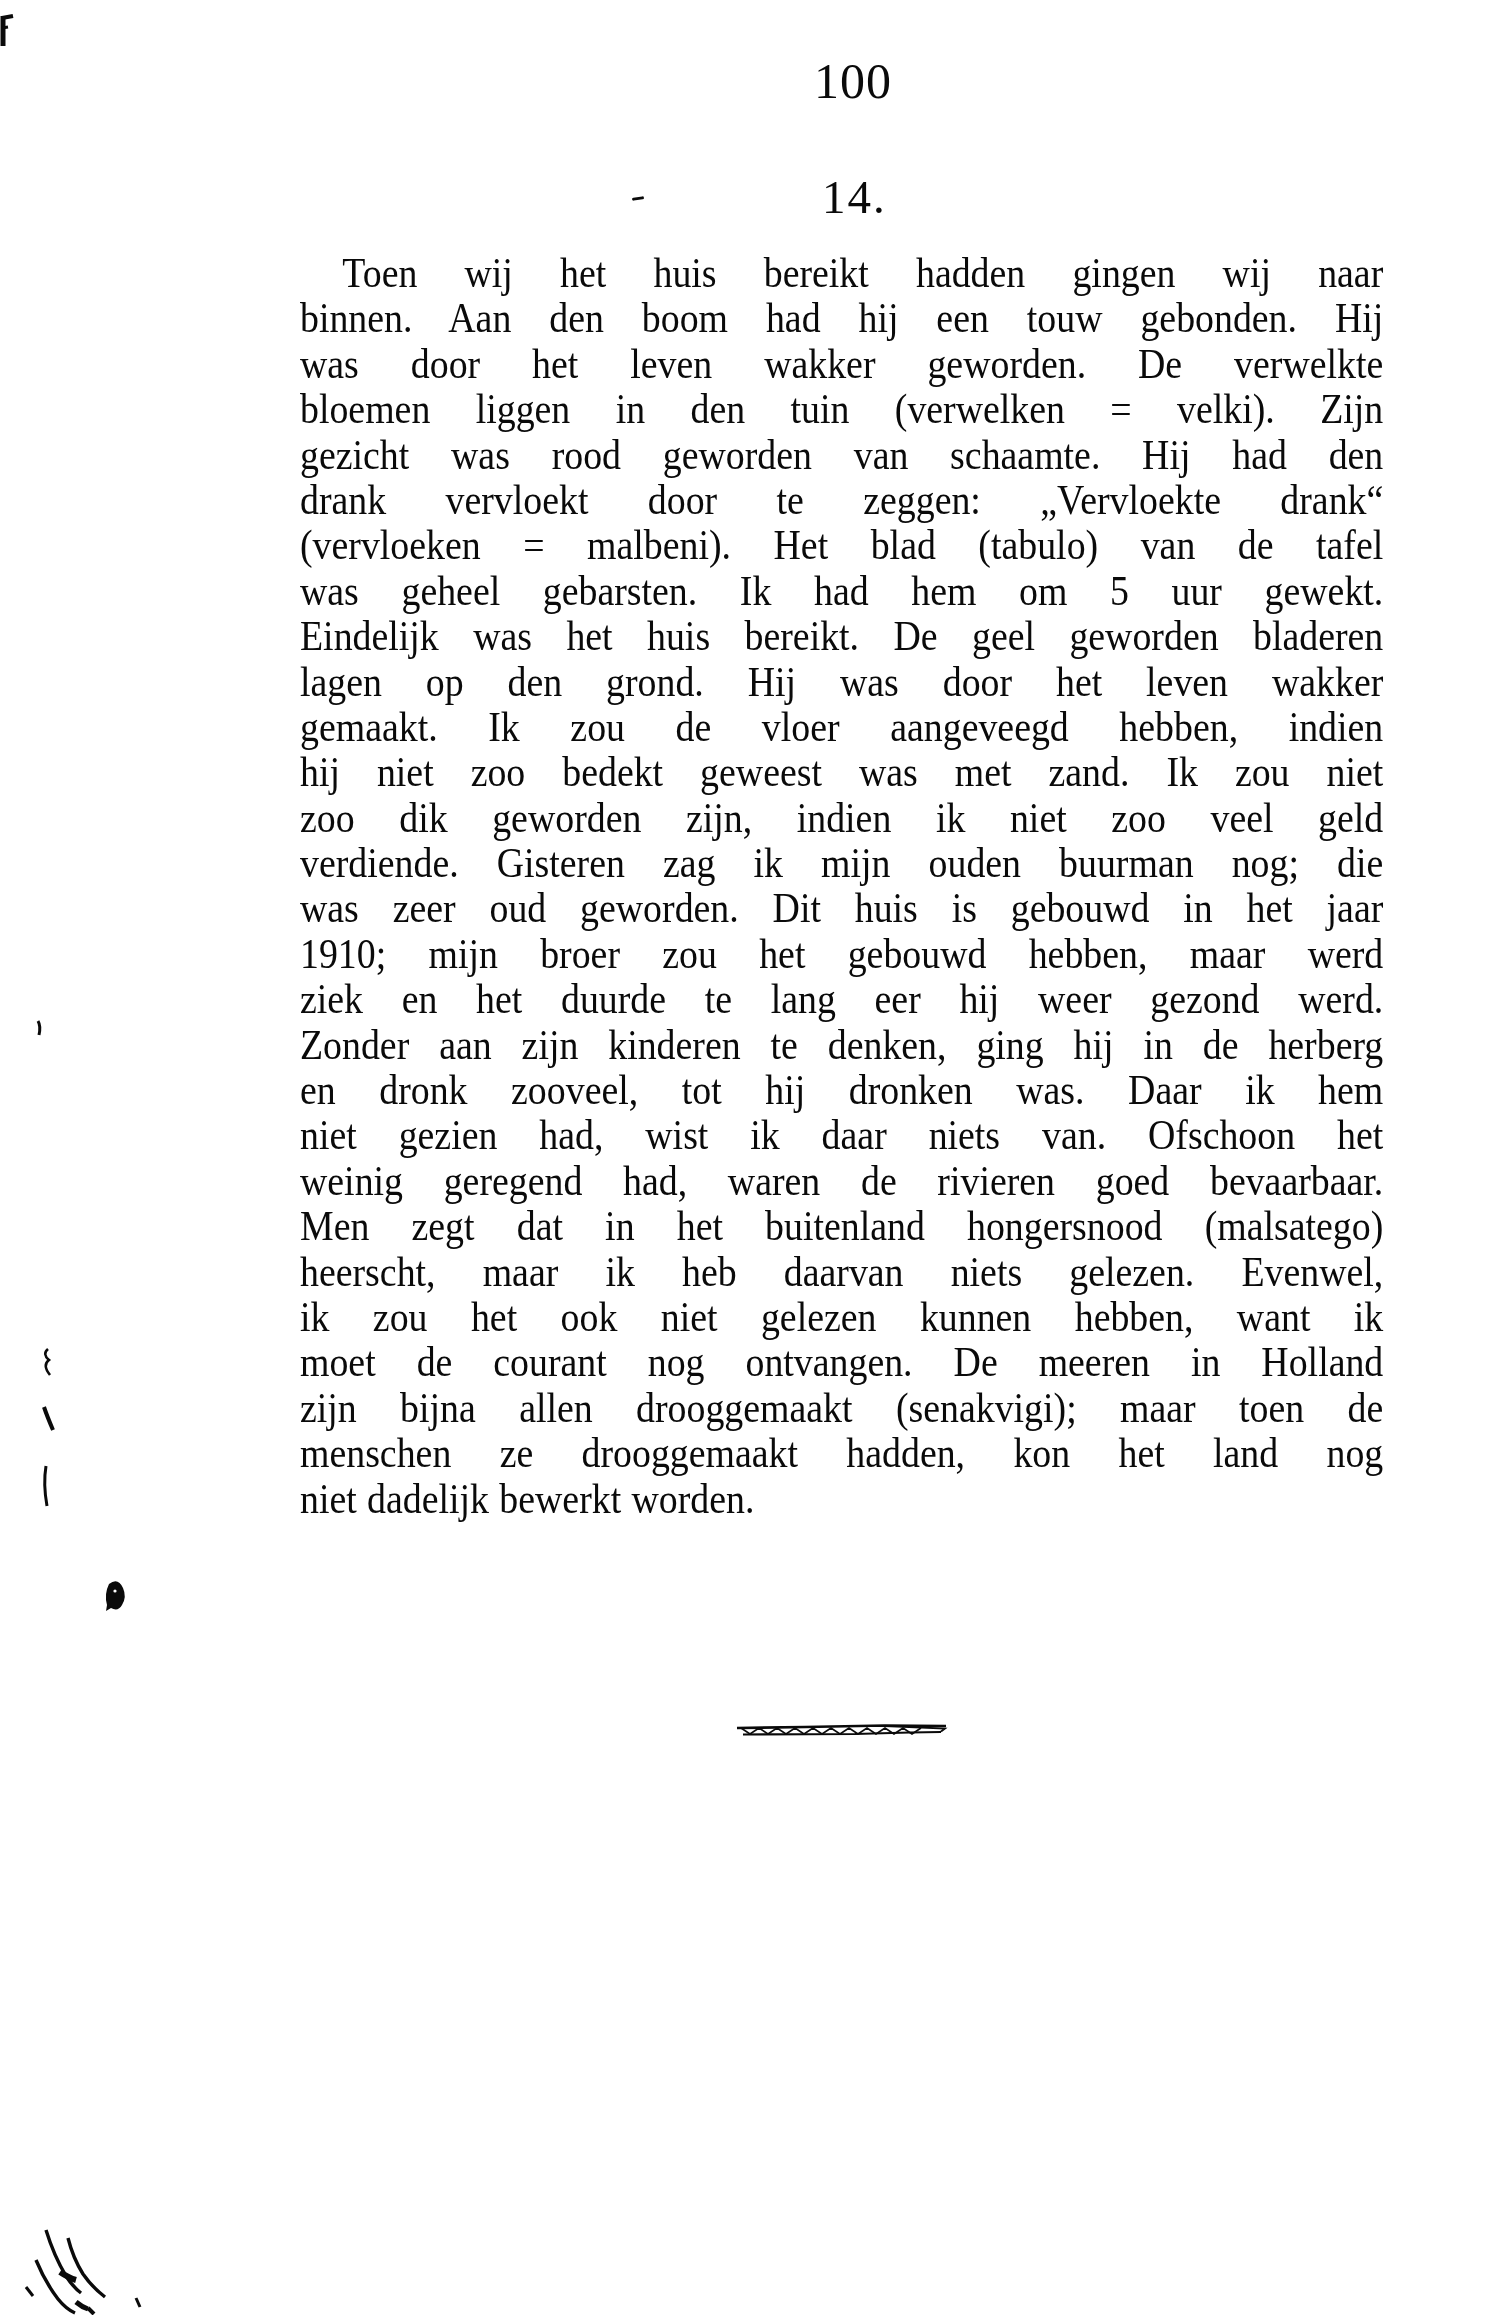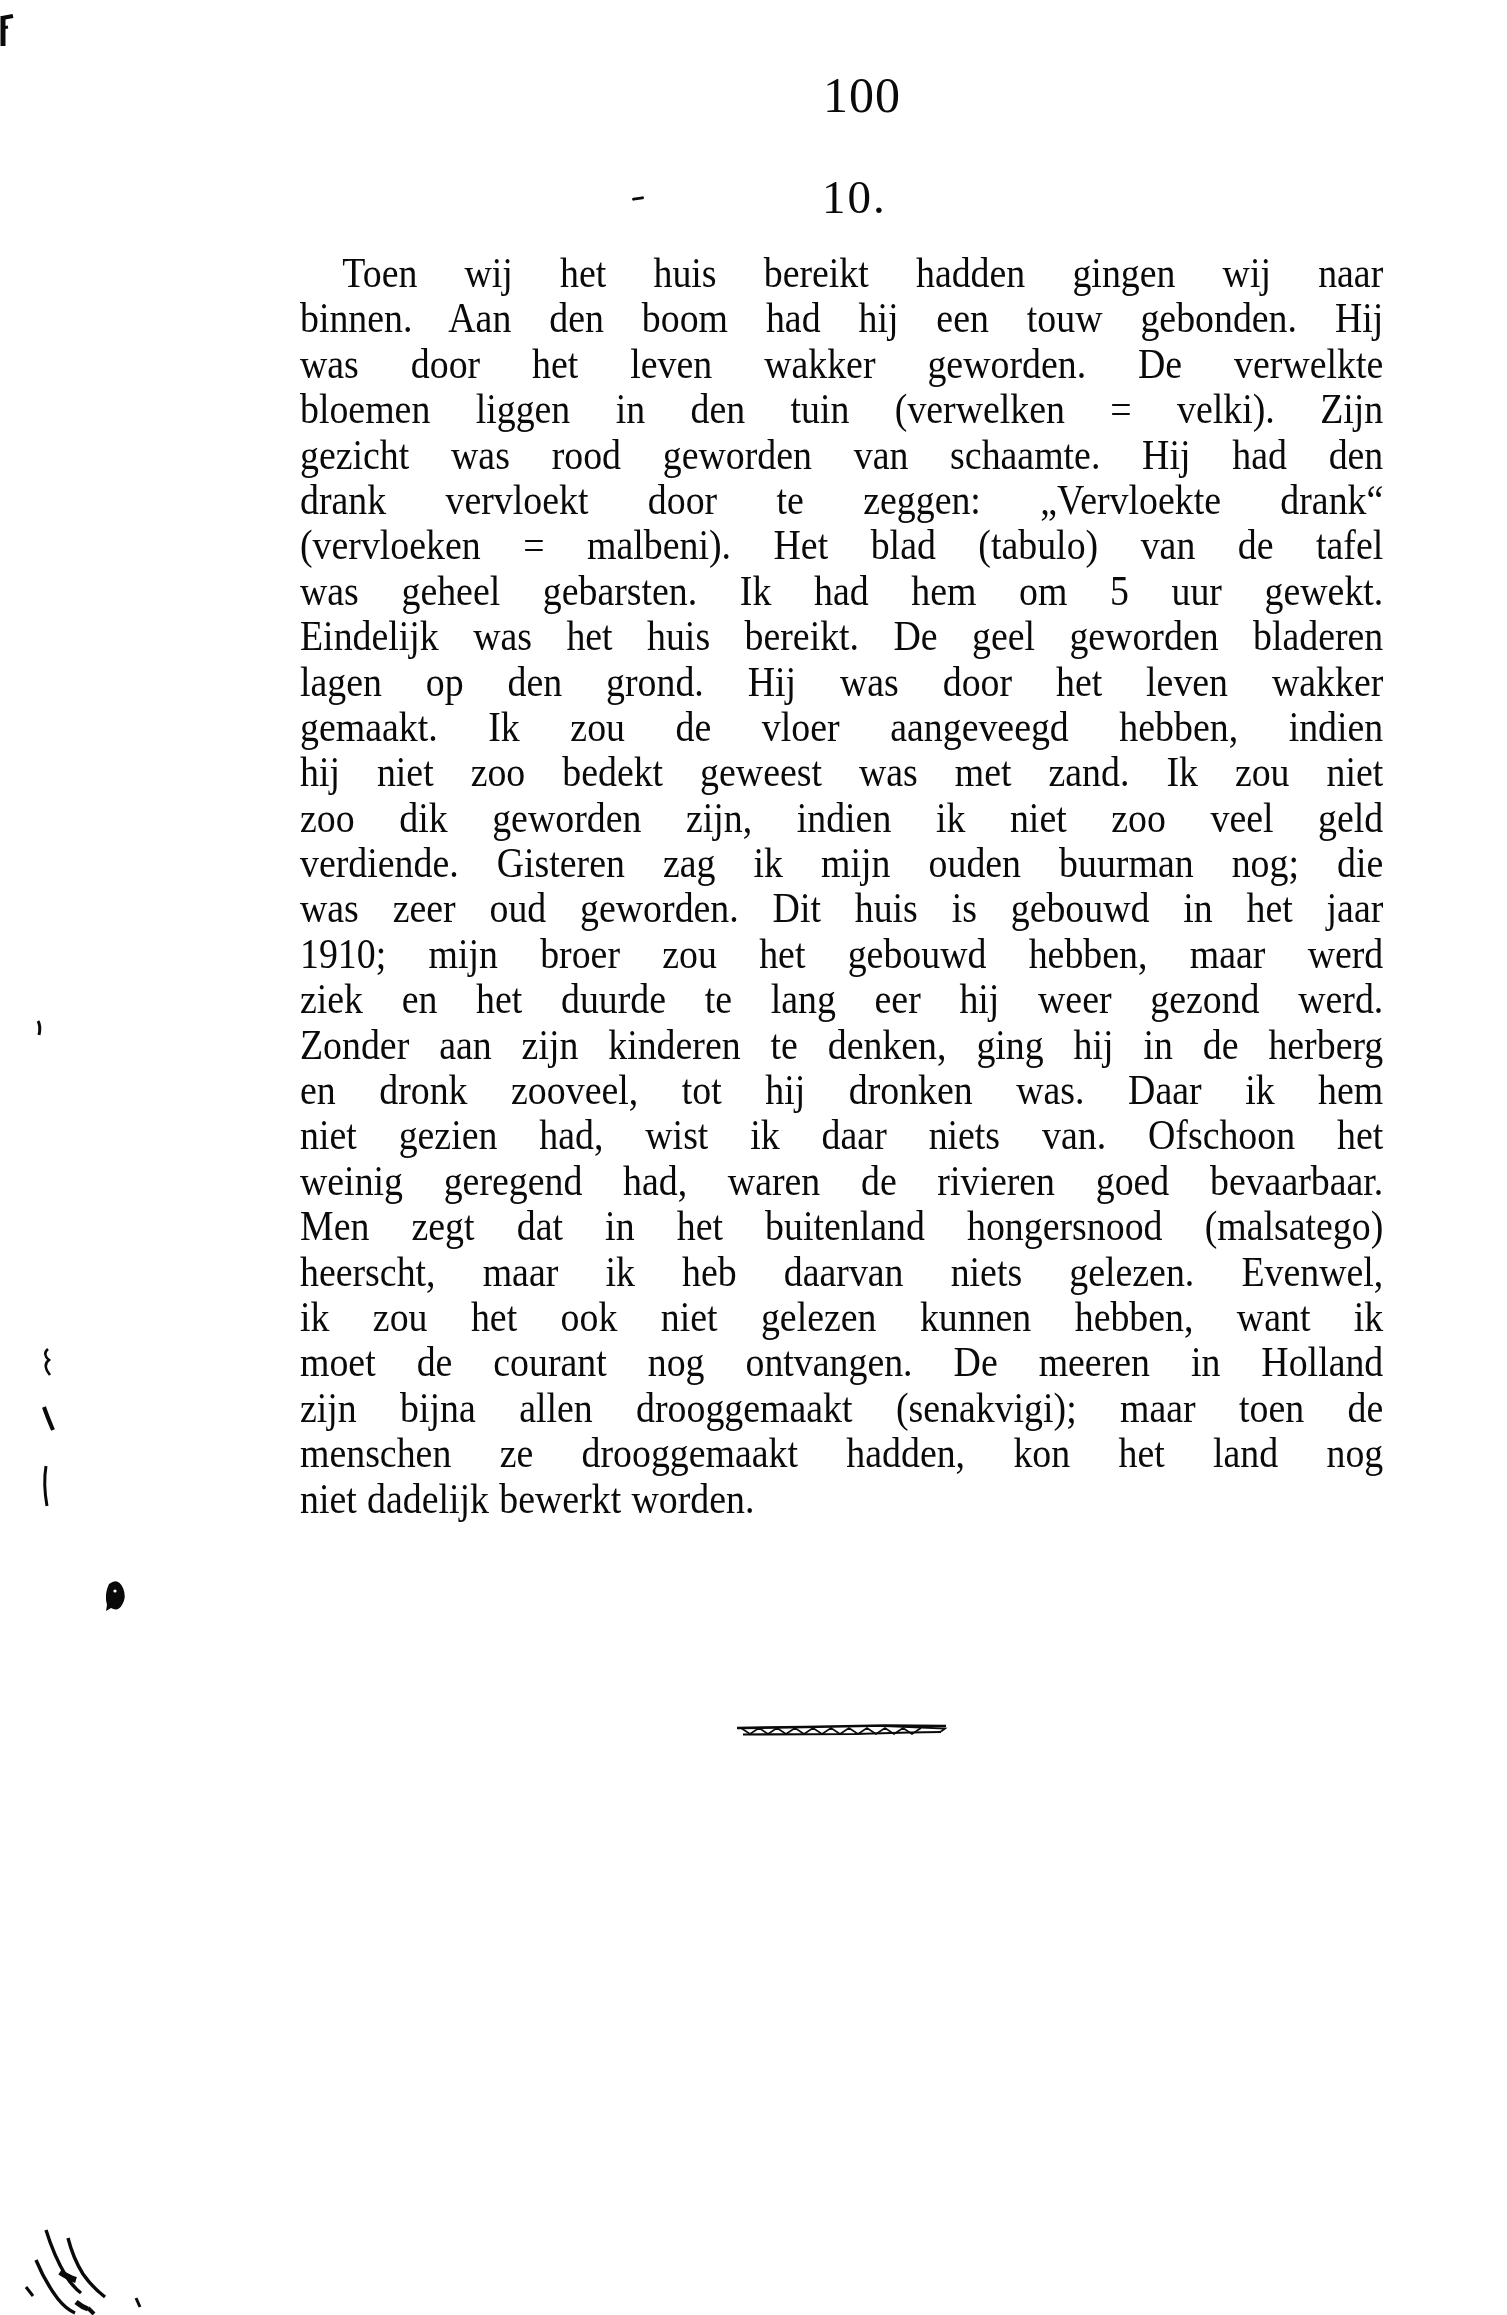--- a/index.html
+++ b/index.html
@@ -5,22 +5,22 @@
   html, body { margin:0; padding:0; }
   body {
     width:1507px; height:2315px;
     background:#ffffff;
     position:relative;
     overflow:hidden;
     font-family:"Liberation Serif", serif;
     color:#0a0a0a;
   }
   .page-number {
-    position:absolute; top:70px; left:814px; width:96px;
-    text-align:center; font-size:50px; line-height:50px;
+    position:absolute; top:56px; left:814px; width:96px;
+    font-size:50px; line-height:50px;
     letter-spacing:1px;
   }
   .section-number {
     position:absolute; top:174px; left:822px;
     font-size:47px; line-height:47px; letter-spacing:2px;
   }
   .small-tick {
     position:absolute; top:197px; left:632px;
     width:12px; height:3px; background:#0a0a0a;
     transform:rotate(-8deg); border-radius:2px;
@@ -40,21 +40,21 @@
   .line.first { text-indent:48px; }
   .line.last  { text-align-last:left; }
   .artifact { position:absolute; }
   svg { display:block; }
 </style>
 </head>
 <body>
 
 <div class="page-number">100</div>
 
-<div class="section-number">10.</div>
+<div class="section-number">14.</div>
 
 <div class="small-tick"></div>
 
 <div class="textblock">
   <div class="line first">Toen wij het huis bereikt hadden gingen wij naar</div>
   <div class="line">binnen. Aan den boom had hij een touw gebonden. Hij</div>
   <div class="line">was door het leven wakker geworden.  De verwelkte</div>
   <div class="line">bloemen liggen in den tuin (verwelken = velki).  Zijn</div>
   <div class="line">gezicht was rood geworden van schaamte.  Hij had den</div>
   <div class="line">drank vervloekt door te zeggen: „Vervloekte drank“</div>

